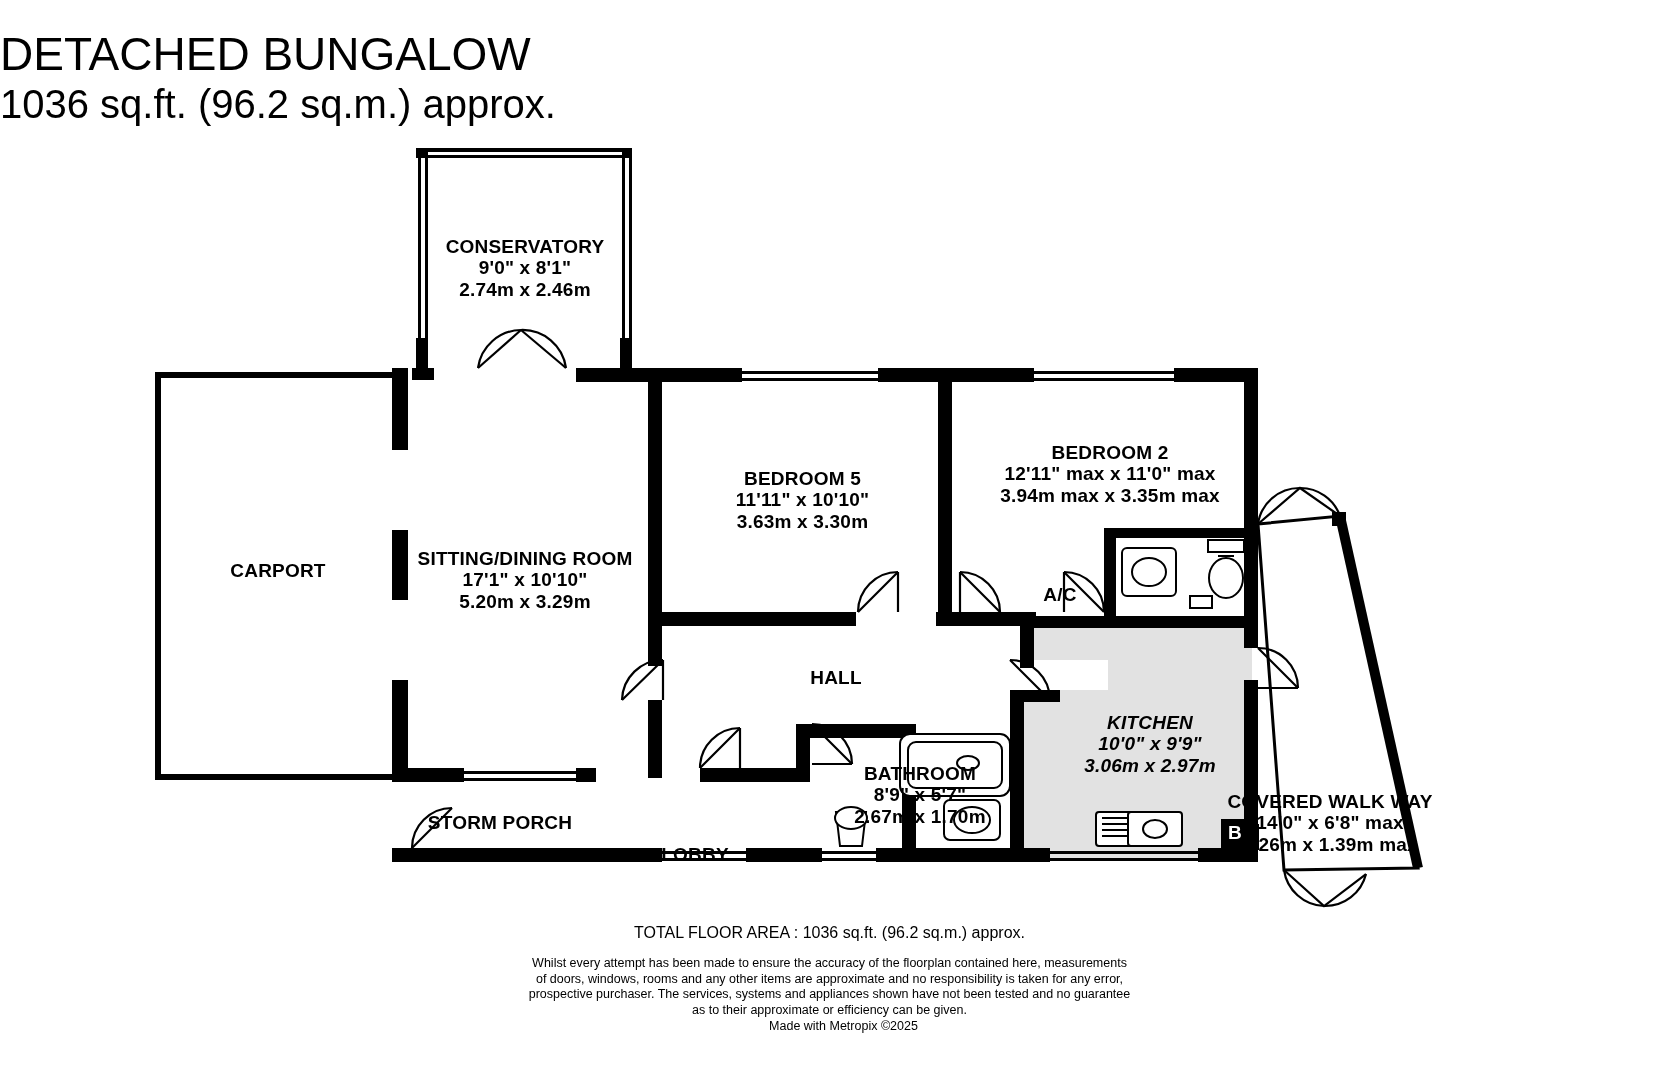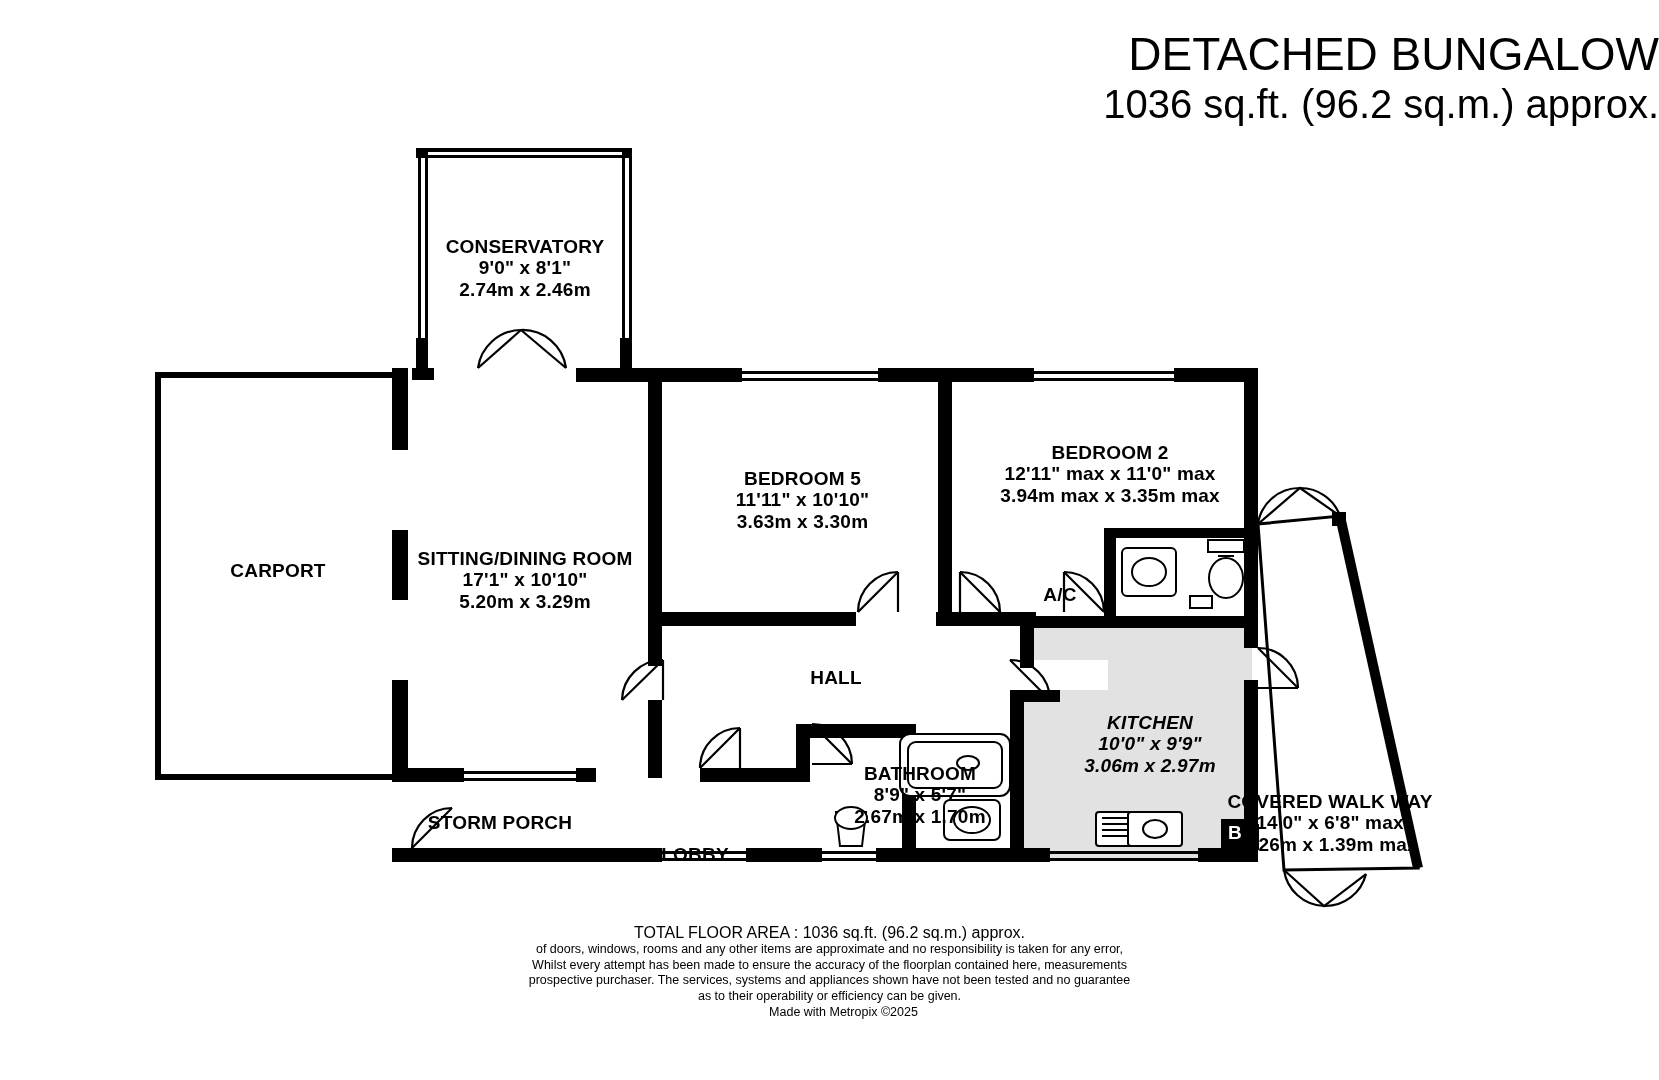--- a/index.html
+++ b/index.html
@@ -22,21 +22,21 @@
     width: 1659px;
     height: 1080px;
   }
 
   
   .title-block {
     position: absolute;
     left: 0;
     top: 28px;
     width: 1659px;
-    text-align: right;
+    text-align: left;
     pointer-events: none;
   }
   .title-main {
     font-size: 46px;
     font-weight: 400;
     letter-spacing: 0px;
     line-height: 52px;
     white-space: nowrap;
   }
   .title-sub {
@@ -68,21 +68,21 @@
   .footer {
     position: absolute;
     left: 0;
     top: 924px;
     width: 1659px;
     text-align: center;
   }
   .footer-total {
     font-size: 16px;
     font-weight: 400;
-    margin-bottom: 0;
+    margin-bottom: 14px;
   }
   .footer-disc {
     font-size: 12.5px;
     line-height: 15.5px;
     font-weight: 400;
   }
   .footer-made {
     font-size: 12.5px;
     line-height: 15.5px;
     margin-top: 1px;
@@ -368,18 +368,18 @@
   <div class="room-dim">14'0"  x 6'8" max</div>
   <div class="room-dim">4.26m  x 1.39m max</div>
 </div>
 
 <div class="room-label" style="left:1222px; top:822px; width:26px; color:#fff;">
   <div class="room-name">B</div>
 </div>
 
 <div class="footer">
   <div class="footer-total">TOTAL FLOOR AREA : 1036 sq.ft. (96.2 sq.m.) approx.</div>
+  <div class="footer-disc">Whilst every attempt has been made to ensure the accuracy of the floorplan contained here, measurements</div>
   <div class="footer-disc">of doors, windows, rooms and any other items are approximate and no responsibility is taken for any error,</div>
-  <div class="footer-disc">Whilst every attempt has been made to ensure the accuracy of the floorplan contained here, measurements</div>
   <div class="footer-disc">prospective purchaser. The services, systems and appliances shown have not been tested and no guarantee</div>
-  <div class="footer-disc">as to their operability or efficiency can be given.</div>
+  <div class="footer-disc">as to their approximate or efficiency can be given.</div>
   <div class="footer-made">Made with Metropix ©2025</div>
 </div>
 
 </body></html>

